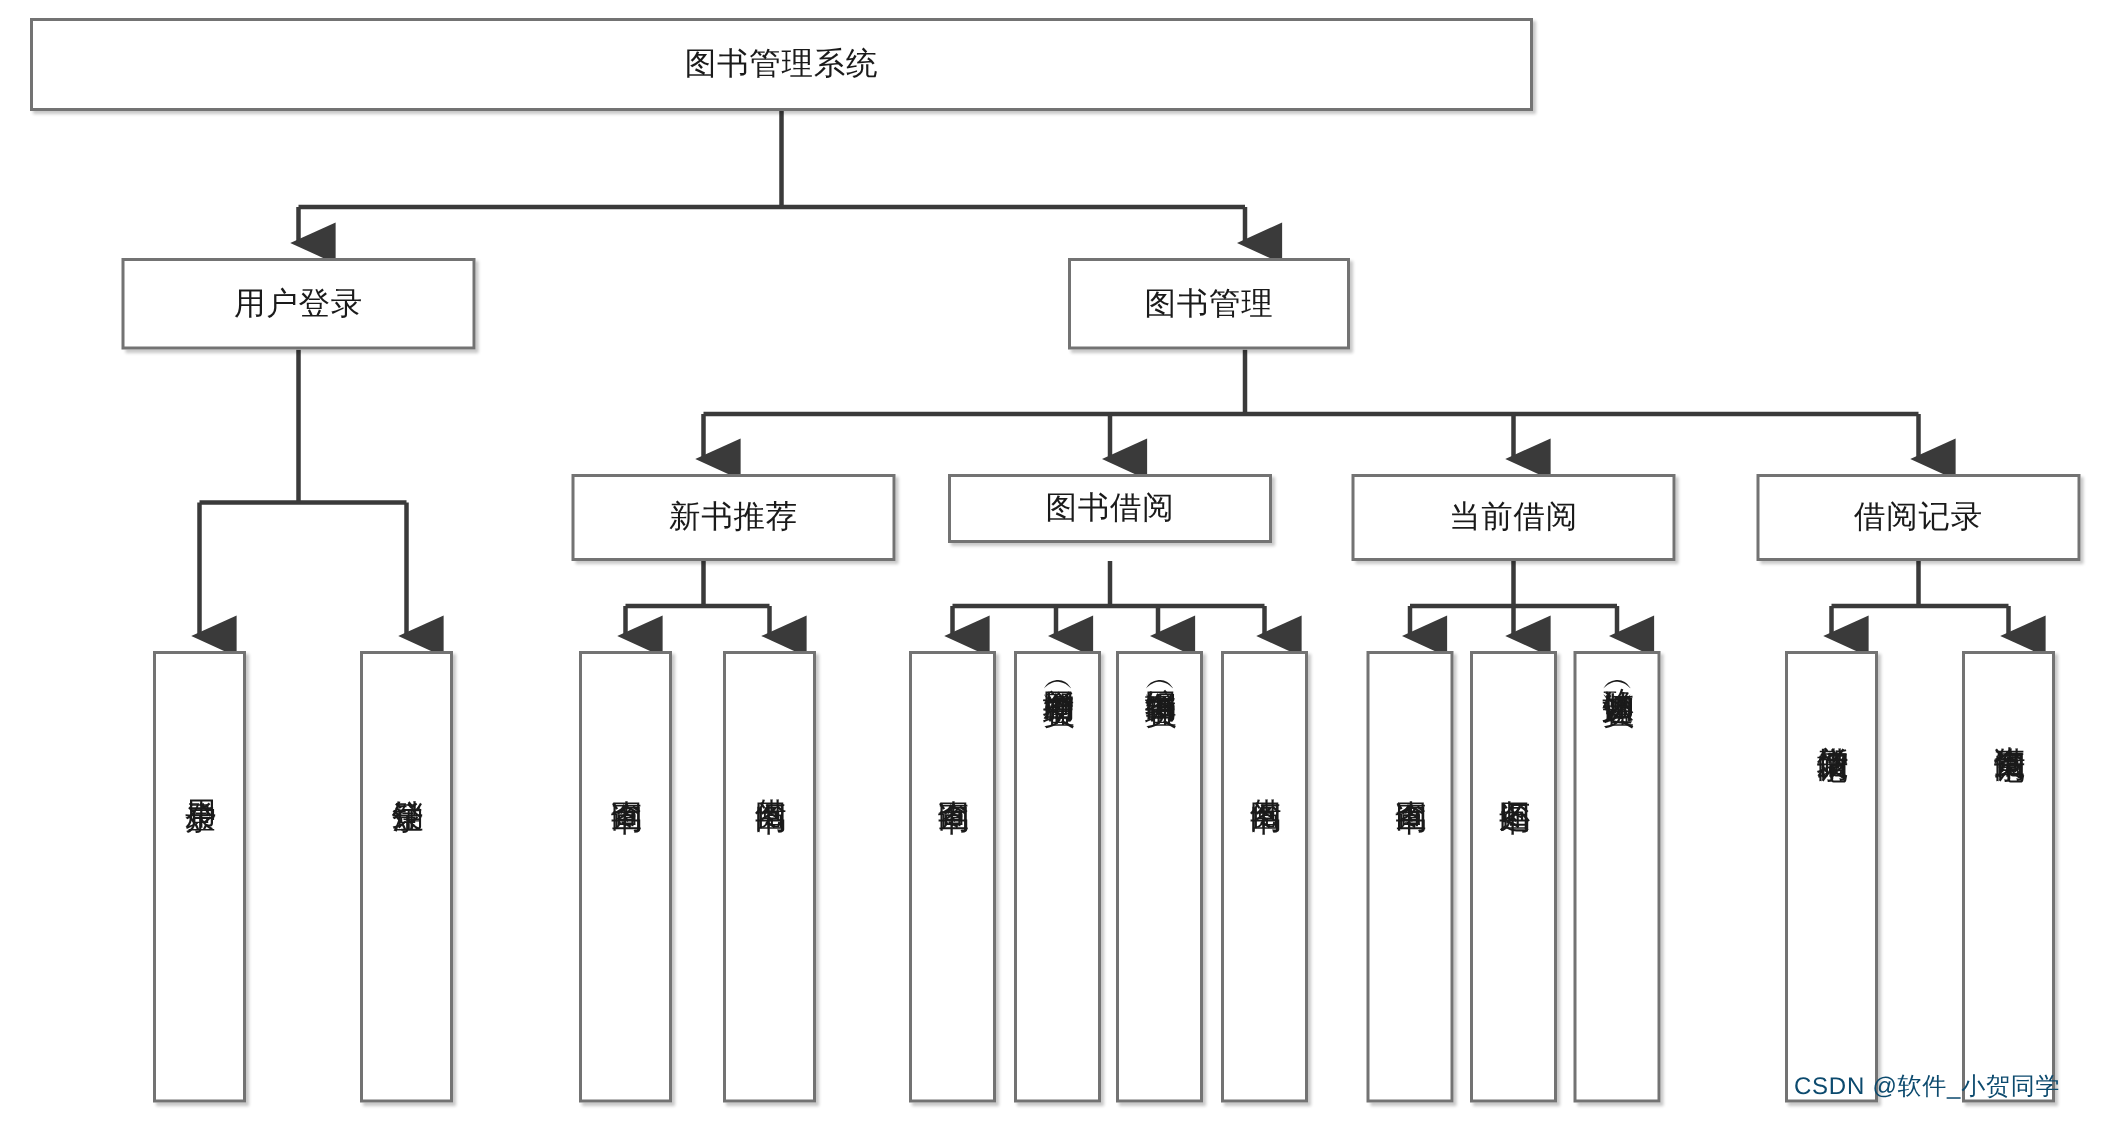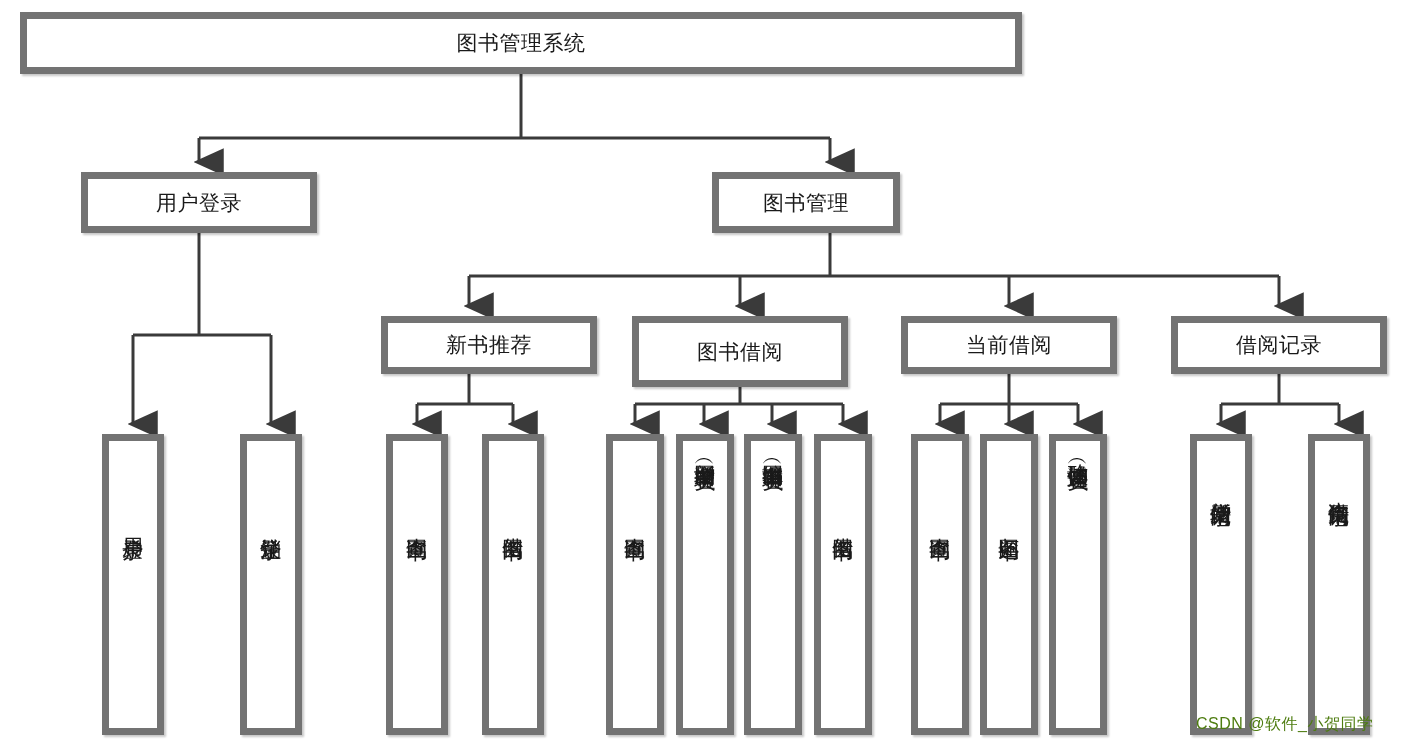--- a/index.html
+++ b/index.html
@@ -22,21 +22,21 @@
     left: 0;
     top: 0;
     width: 1405px;
     height: 747px;
     pointer-events: none;
   }
   .node {
     position: absolute;
     box-sizing: border-box;
     background: #ffffff;
-    border: 7px solid #737373;
+    border: 2px solid #737373;
     box-shadow: 2px 2px 2px rgba(0,0,0,0.22);
     display: flex;
     align-items: center;
     justify-content: center;
     color: #1a1a1a;
   }
   .node.horiz .label {
     writing-mode: horizontal-tb;
     font-size: 21px;
     line-height: 1.2;
@@ -58,21 +58,21 @@
   }
   .node.vert.mid .label {
     padding-top: 74px;
   }
   .node.vert.mid2 .label {
     padding-top: 38px;
   }
   .watermark {
     position: absolute;
     font-size: 16px;
-    color: #4d7c0f;
+    color: #0c4a6e;
     letter-spacing: 0.5px;
     white-space: nowrap;
   }
 </style>
 </head>
 <body>
 
 <div id="canvas">
 
   <svg id="wires" viewBox="0 0 1405 747" xmlns="http://www.w3.org/2000/svg">
@@ -134,21 +134,21 @@
   </div>
 
   <div class="node horiz" style="left:712px; top:172px; width:188px; height:61px;">
     <span class="label">图书管理</span>
   </div>
 
   <div class="node horiz" style="left:381px; top:316px; width:216px; height:58px;">
     <span class="label">新书推荐</span>
   </div>
 
-  <div class="node horiz" style="left:632px; top:316px; width:216px; height:71px;">
+  <div class="node horiz" style="left:632px; top:316px; width:216px; height:46px;">
     <span class="label">图书借阅</span>
   </div>
 
   <div class="node horiz" style="left:1171px; top:316px; width:216px; height:58px;">
     <span class="label">借阅记录</span>
   </div>
 
   <div class="node horiz" style="left:901px; top:316px; width:216px; height:58px;">
     <span class="label">当前借阅</span>
   </div>

